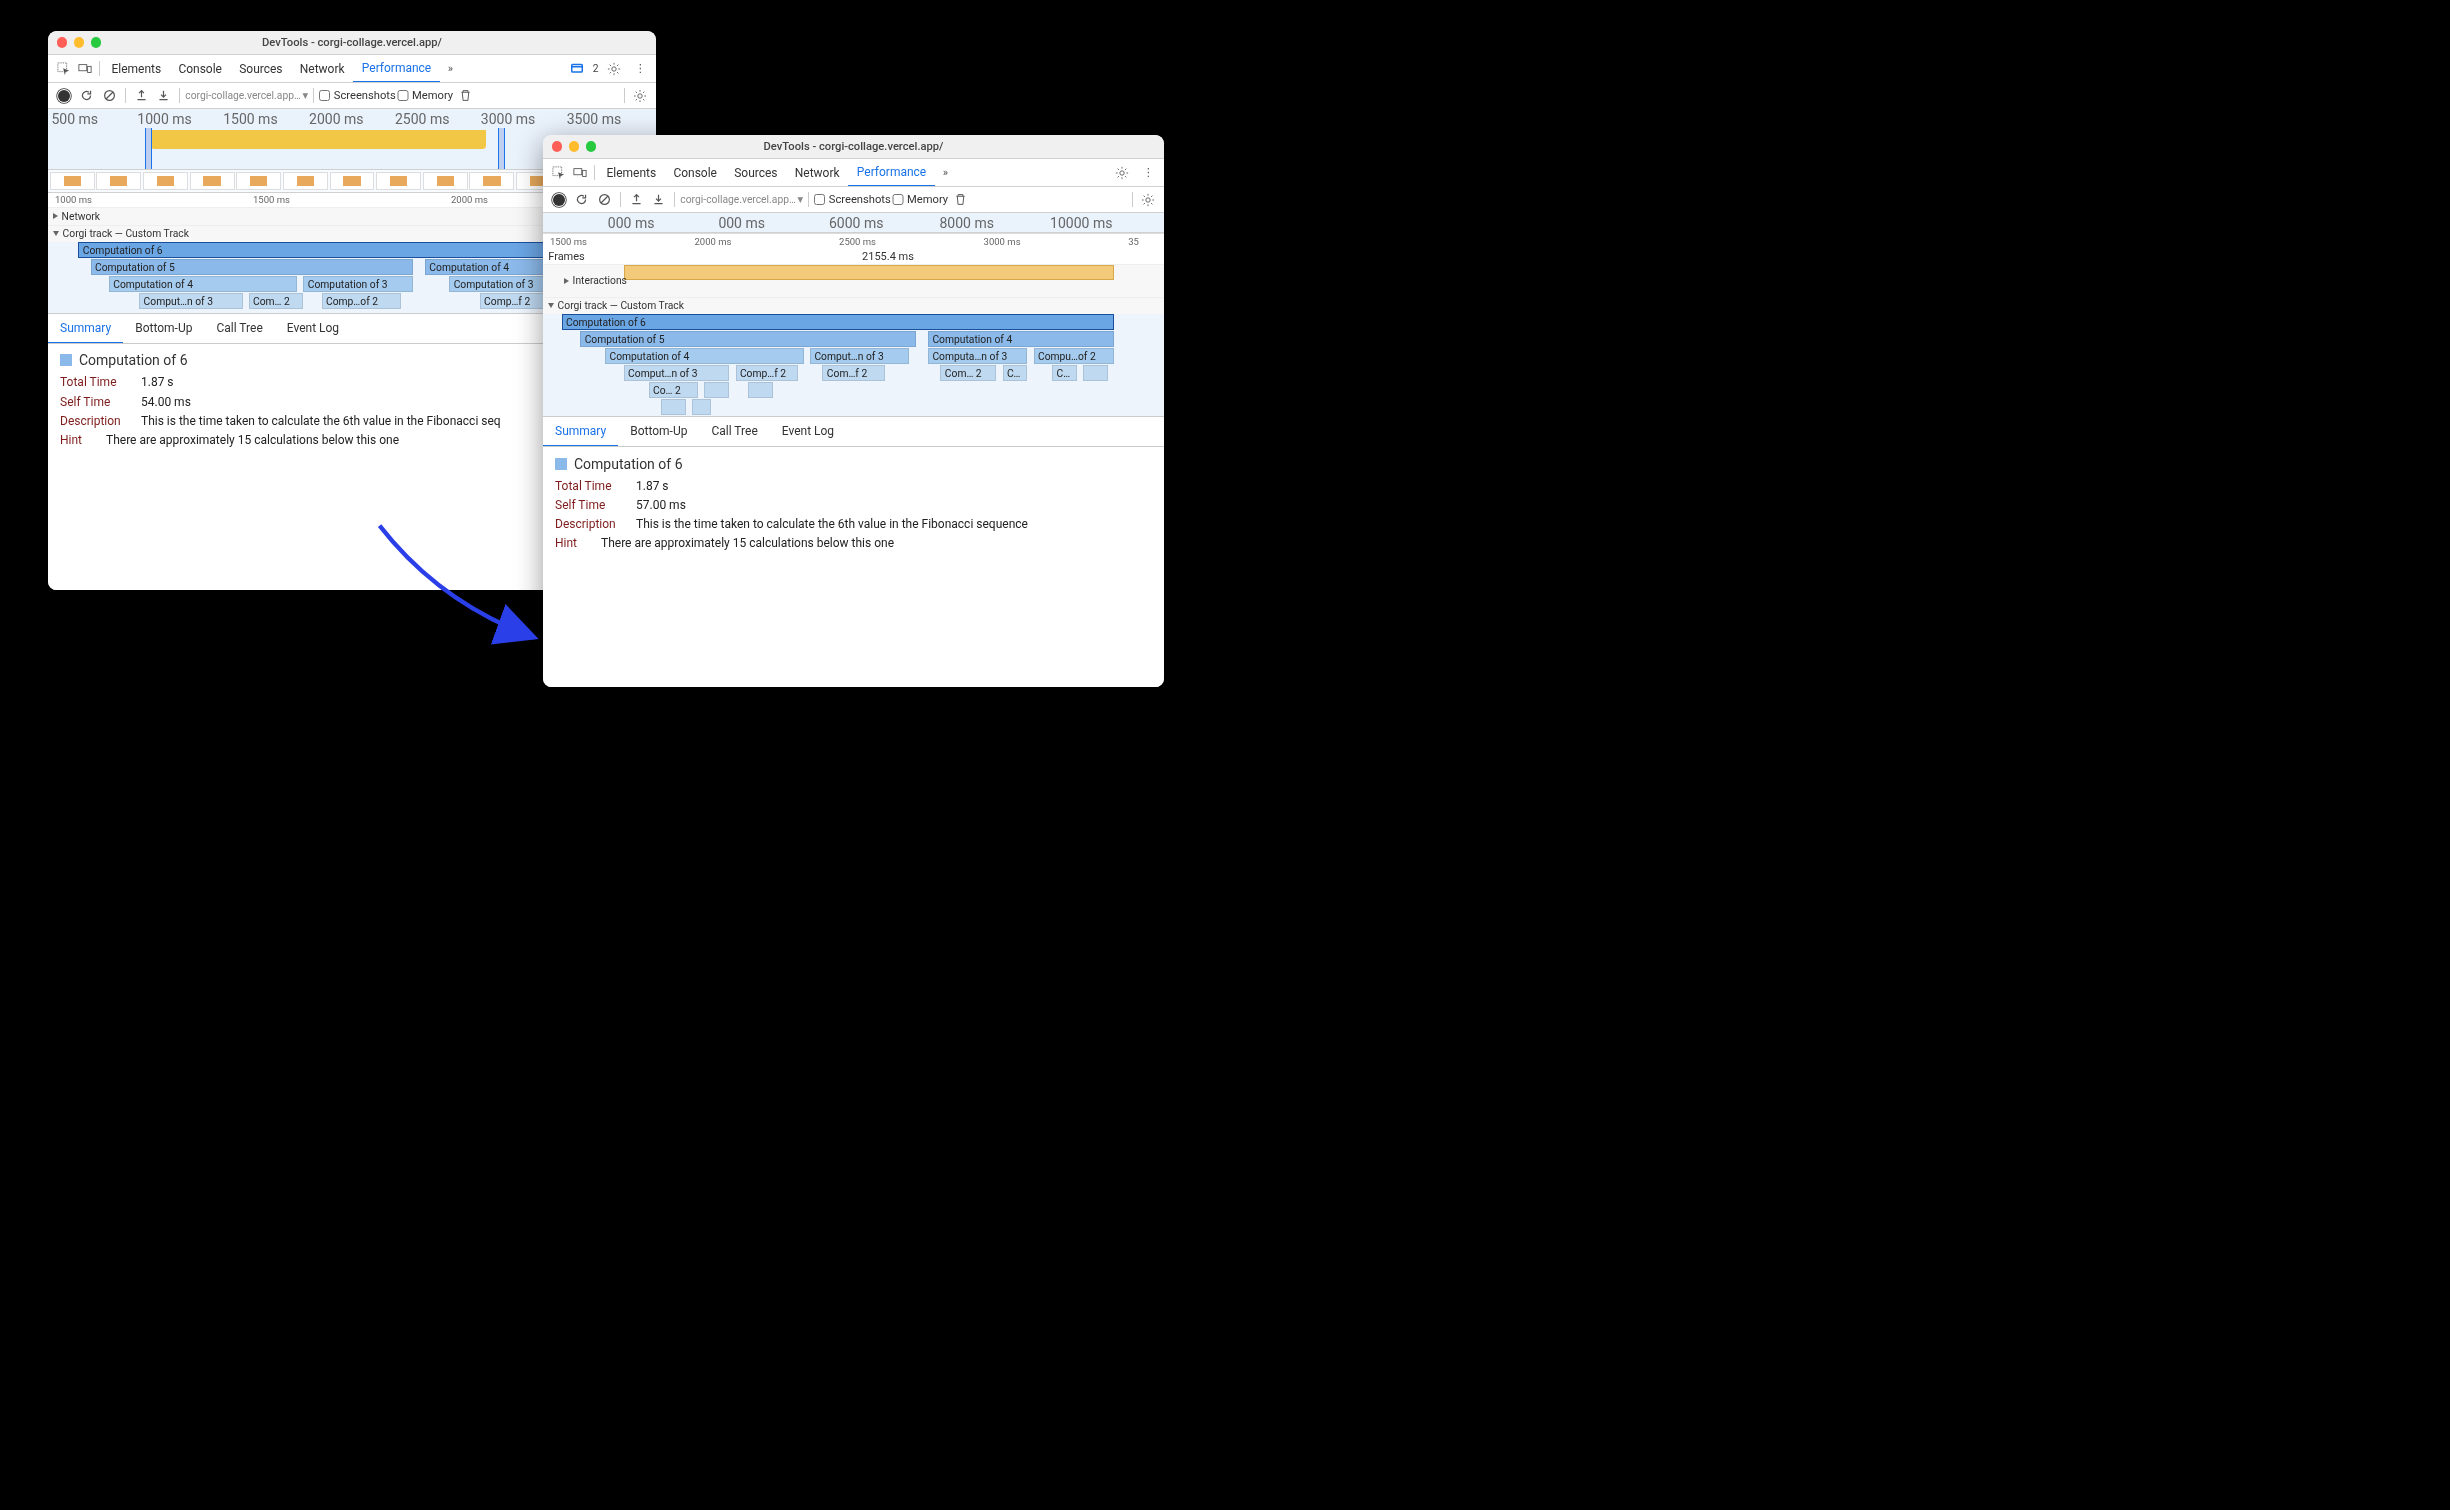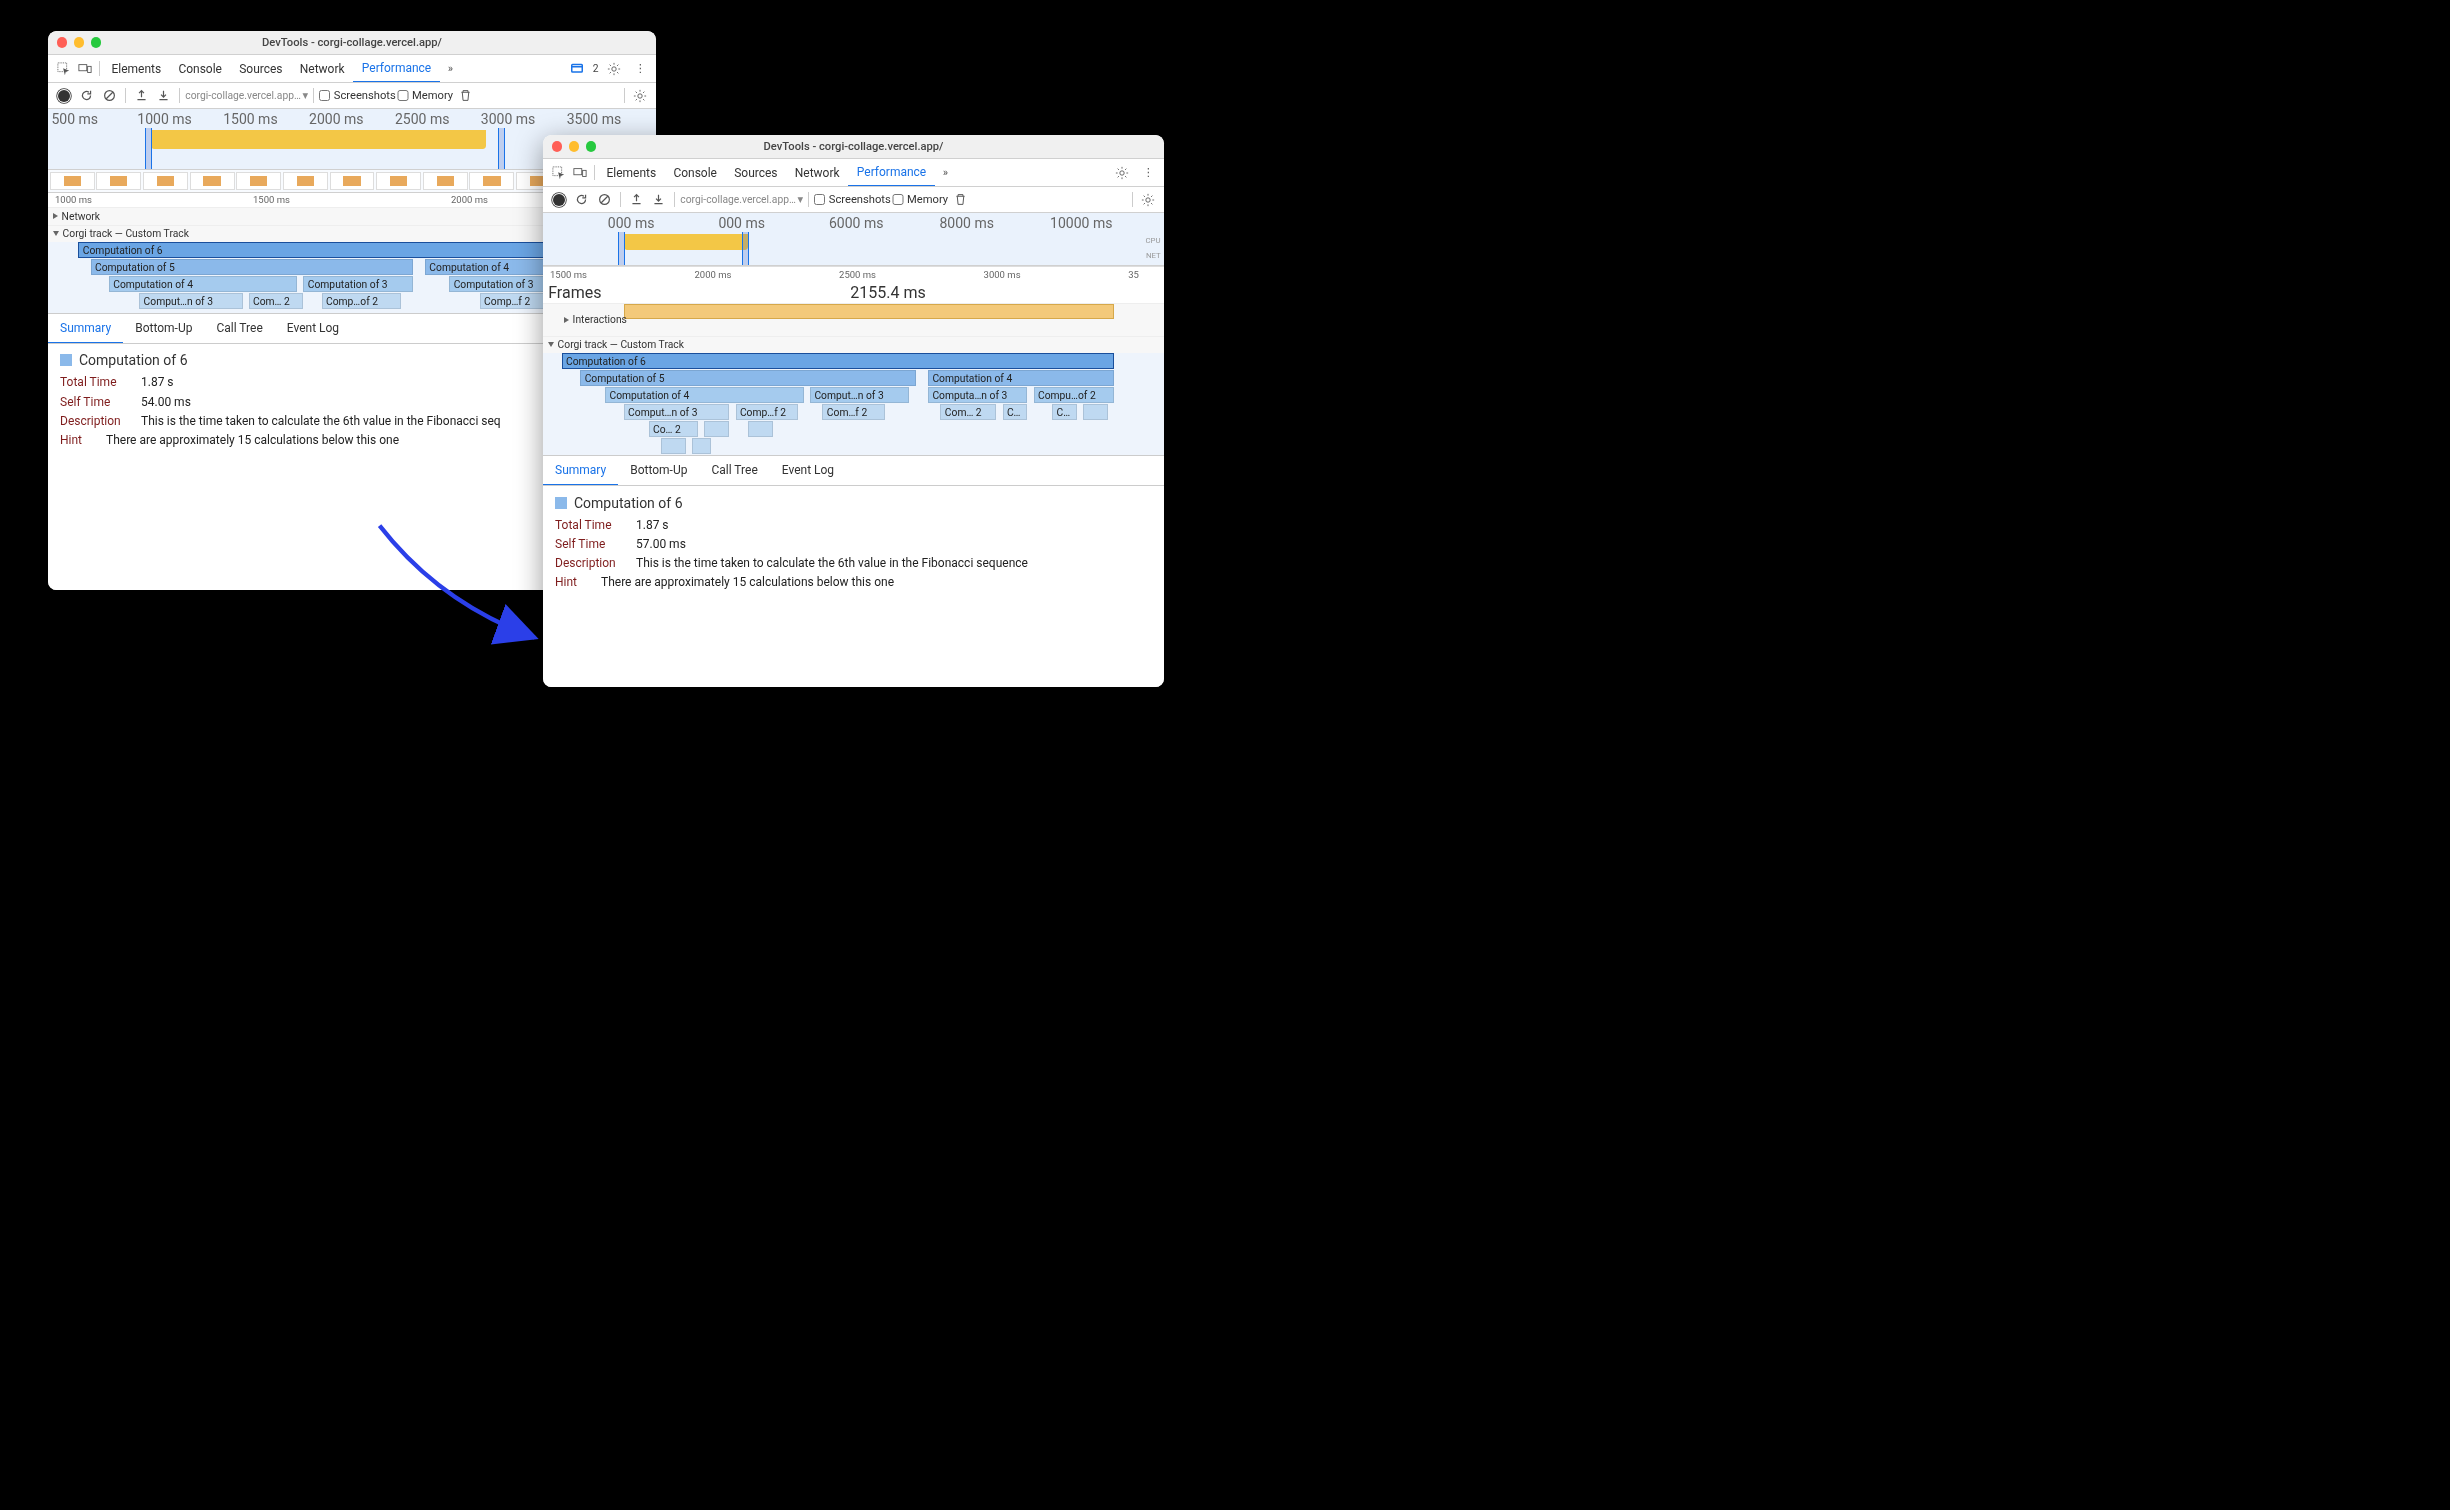--- a/index.html
+++ b/index.html
@@ -587,38 +587,31 @@
   </div>
 
   <div class="overview">
     <div class="overview-ticks">
       <span style="margin-left:10%">000 ms</span>
       <span>000 ms</span>
       <span>6000 ms</span>
       <span>8000 ms</span>
       <span>10000 ms</span>
     </div>
-    <div class="overview-body" style="height:33px">
-      <div class="yellow-bar" style="left:13%;width:20%;height:15.5px"></div>
-      <div class="handle" style="left:12%;height:33px"></div>
-      <div class="handle" style="left:32%;height:33px"></div>
-      <div class="cpu-net" style="top:3.4px">CPU</div>
-      <div class="cpu-net" style="top:19px">NET</div>
-    </div>
   </div>
 
   <div class="timeline-ticks" style="border-top:0.9px solid #ddd">
     <span>1500 ms</span>
     <span>2000 ms</span>
     <span>2500 ms</span>
     <span>3000 ms</span>
     <span style="flex:0.2">35</span>
   </div>
 
-  <div style="display:flex;font-size:16px;padding:0.9px 5.2px;color:#333;background:#fff">
+  <div style="display:flex;font-size:11px;padding:0.9px 5.2px;color:#333;background:#fff">
     <span style="flex:0 0 69px">Frames</span>
     <span style="flex:1;text-align:center">2155.4 ms</span>
   </div>
 
   <div class="track-header" style="position:relative;height:16px;padding:16px">
     <div class="inter-bar" style="left:13%;width:79%"></div>
     <span style="position:relative;z-index:1;padding:0 5.2px;display:flex;align-items:center;gap:3.4px">
       <span class="disclosure"></span>
       <span>Interactions</span>
     </span>

